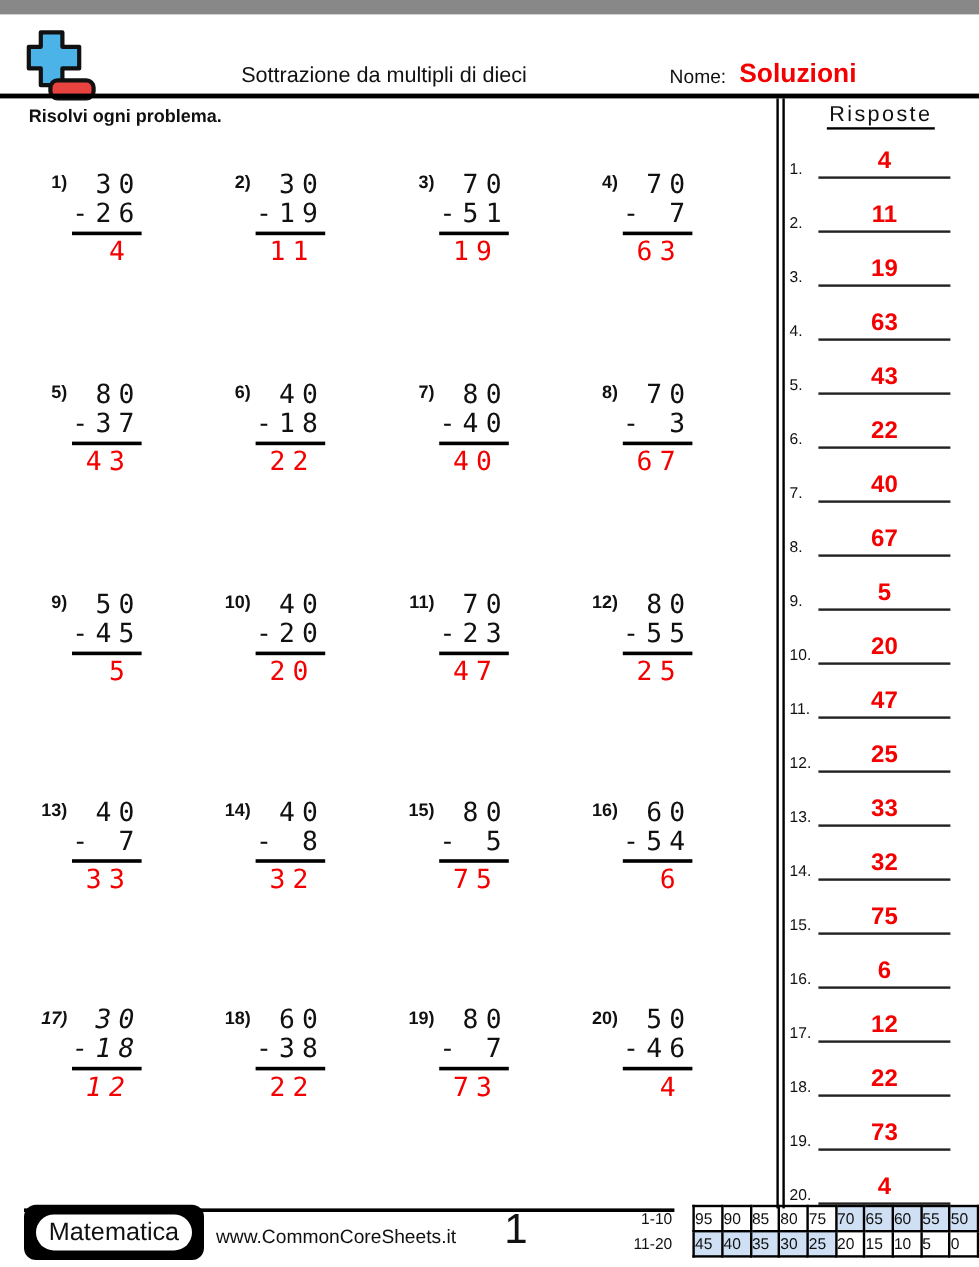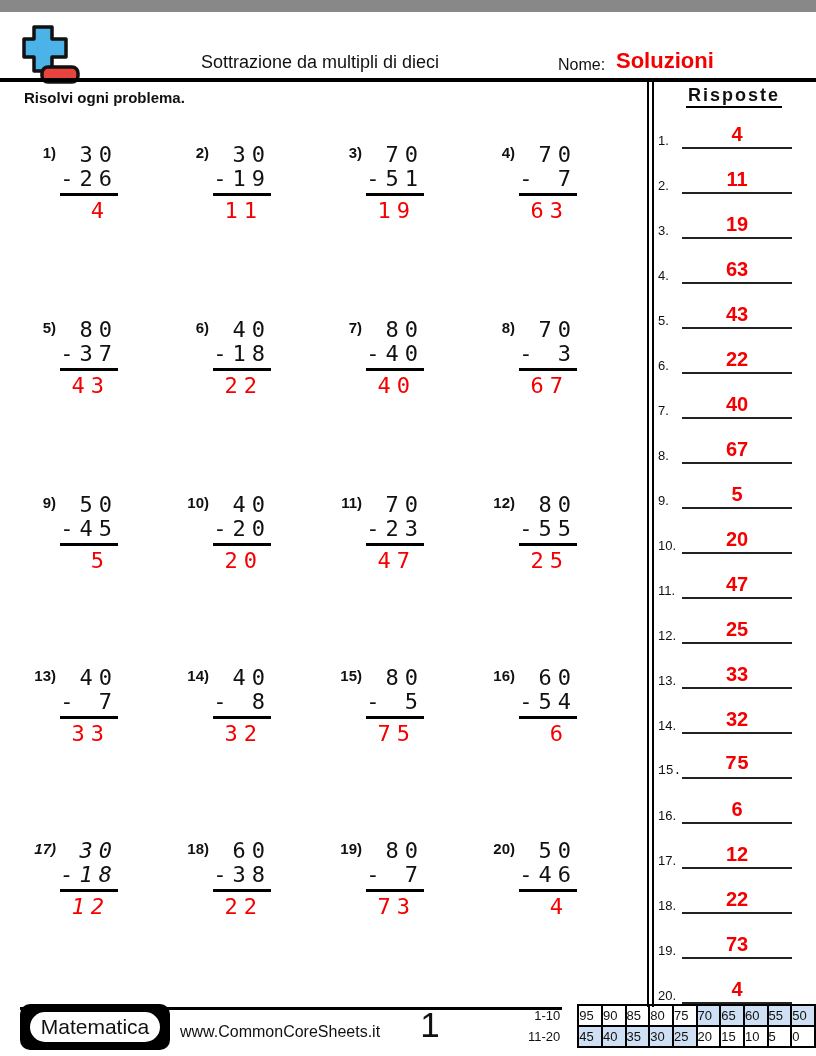--- a/index.html
+++ b/index.html
@@ -11,21 +11,21 @@
   .title{position:absolute;left:150px;top:40px;width:340px;text-align:center;font-size:18px;}
   .nome-label{position:absolute;left:558px;top:44px;font-size:16px;}
   .name-value{position:absolute;left:616px;top:36px;font-size:22px;font-weight:bold;color:var(--red,#f40000);}
   .hdr-rule{position:absolute;left:0;top:66px;width:816px;height:4px;background:#000;}
   .instruction{position:absolute;left:24px;top:77px;font-weight:bold;font-size:15px;text-align:right;}
 
   
   .sep{position:absolute;left:647px;top:70px;height:925px;width:3px;
        border-left:2px solid #000;border-right:2px solid #000;}
   .risposte-wrap{position:absolute;left:658px;top:73px;width:152px;text-align:center;}
-  .risposte-wrap span{font-weight:bold;font-size:18px;letter-spacing:2px;
+  .risposte-wrap span{font-weight:normal;font-size:18px;letter-spacing:2px;
        border-bottom:2px solid #000;padding:0 2px 1px 2px;}
   .ans-item{position:absolute;left:656px;width:150px;height:30px;}
   .ans-num{position:absolute;left:2px;bottom:1px;font-size:13px;}
   .ans-line{position:absolute;left:26px;bottom:0;width:110px;border-bottom:2px solid #222;
        text-align:center;color:var(--red,#f40000);font-weight:bold;font-size:20px;line-height:26px;}
 
   
   .prob{position:absolute;width:100px;}
   .pnum{position:absolute;top:1px;left:0;width:26px;text-align:right;font-weight:bold;font-size:15px;}
   .stack{margin-left:30px;width:58px;font-family:"DejaVu Sans Mono",monospace;
@@ -198,21 +198,21 @@
         <span class="ans-line">25</span>
       </div>
       <div class="ans-item" style="top: 647px;">
         <span class="ans-num">13.</span>
         <span class="ans-line">33</span>
       </div>
       <div class="ans-item" style="top: 692px;">
         <span class="ans-num">14.</span>
         <span class="ans-line">32</span>
       </div>
-      <div class="ans-item" style="top: 737px; font-family: Liberation Mono, monospace;">
+      <div class="ans-item" style="top: 737px;">
         <span class="ans-num">15.</span>
         <span class="ans-line">75</span>
       </div>
       <div class="ans-item" style="top: 782px;">
         <span class="ans-num">16.</span>
         <span class="ans-line">6</span>
       </div>
       <div class="ans-item" style="top: 827px;">
         <span class="ans-num">17.</span>
         <span class="ans-line">12</span>

